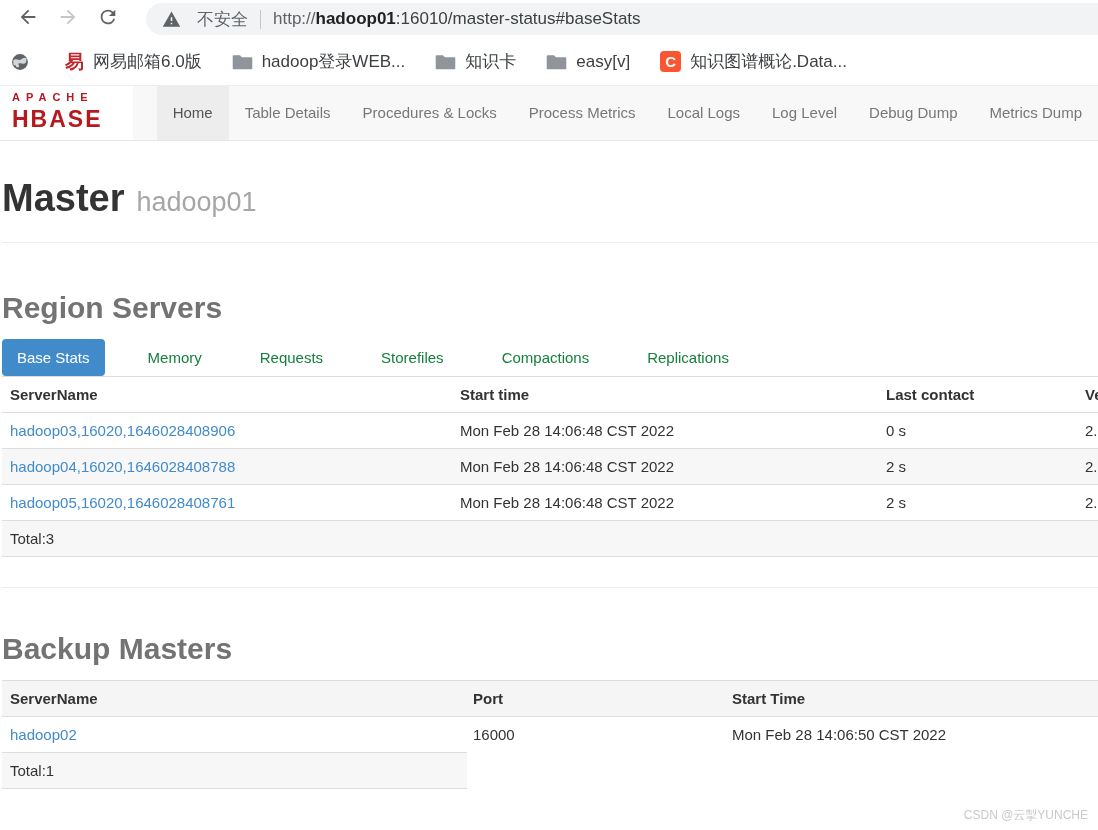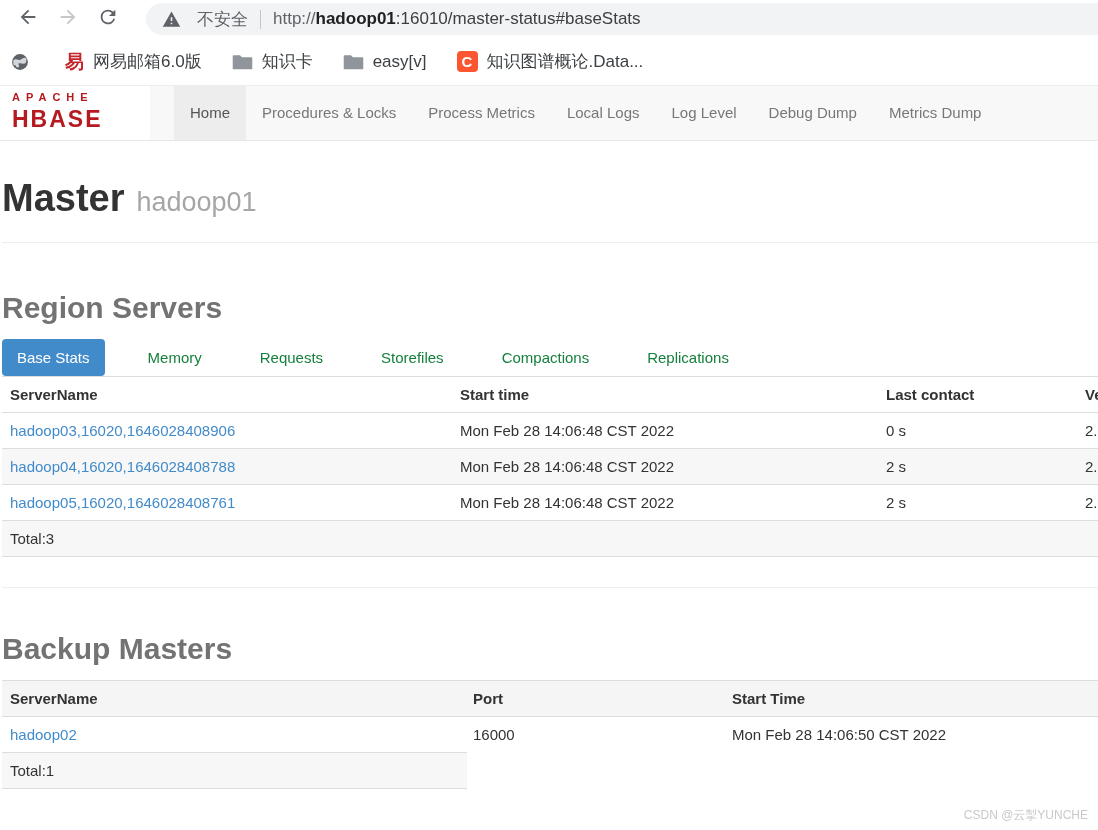--- a/index.html
+++ b/index.html
@@ -103,20 +103,28 @@
     <div class="bm-item">
       <span class="ic netease">易</span>
       <span class="bm-label">网易邮箱6.0版</span>
     </div>
     <div class="bm-item">
       <span class="ic">
         <svg width="21" height="17" viewBox="0 0 24 20">
             <path d="M1.5 2.5h7.5l2.3 2.6h11.2a1 1 0 0 1 1 1v12a1 1 0 0 1-1 1h-21a1 1 0 0 1-1-1v-14.6a1 1 0 0 1 1-1z" fill="#8f959b"></path>
           </svg>
       </span>
+      <span class="bm-label">hadoop登录WEB...</span>
+    </div>
+    <div class="bm-item">
+      <span class="ic">
+        <svg width="21" height="17" viewBox="0 0 24 20">
+            <path d="M1.5 2.5h7.5l2.3 2.6h11.2a1 1 0 0 1 1 1v12a1 1 0 0 1-1 1h-21a1 1 0 0 1-1-1v-14.6a1 1 0 0 1 1-1z" fill="#8f959b"></path>
+          </svg>
+      </span>
       <span class="bm-label">知识卡</span>
     </div>
     <div class="bm-item">
       <span class="ic">
         <svg width="21" height="17" viewBox="0 0 24 20">
             <path d="M1.5 2.5h7.5l2.3 2.6h11.2a1 1 0 0 1 1 1v12a1 1 0 0 1-1 1h-21a1 1 0 0 1-1-1v-14.6a1 1 0 0 1 1-1z" fill="#8f959b"></path>
           </svg>
       </span>
       <span class="bm-label">easy[v]</span>
     </div>
@@ -128,20 +136,21 @@
     </div>
   </div>
 
   <div class="navbar">
     <div class="logo">
       <div class="logo-top">APACHE</div>
       <div class="logo-main">HBASE</div>
     </div>
     <div class="nav-items">
       <div class="nav-item active">Home</div>
+      <div class="nav-item">Table Details</div>
       <div class="nav-item">Procedures &amp; Locks</div>
       <div class="nav-item">Process Metrics</div>
       <div class="nav-item">Local Logs</div>
       <div class="nav-item">Log Level</div>
       <div class="nav-item">Debug Dump</div>
       <div class="nav-item">Metrics Dump</div>
     </div>
   </div>
 
   <div class="content">

